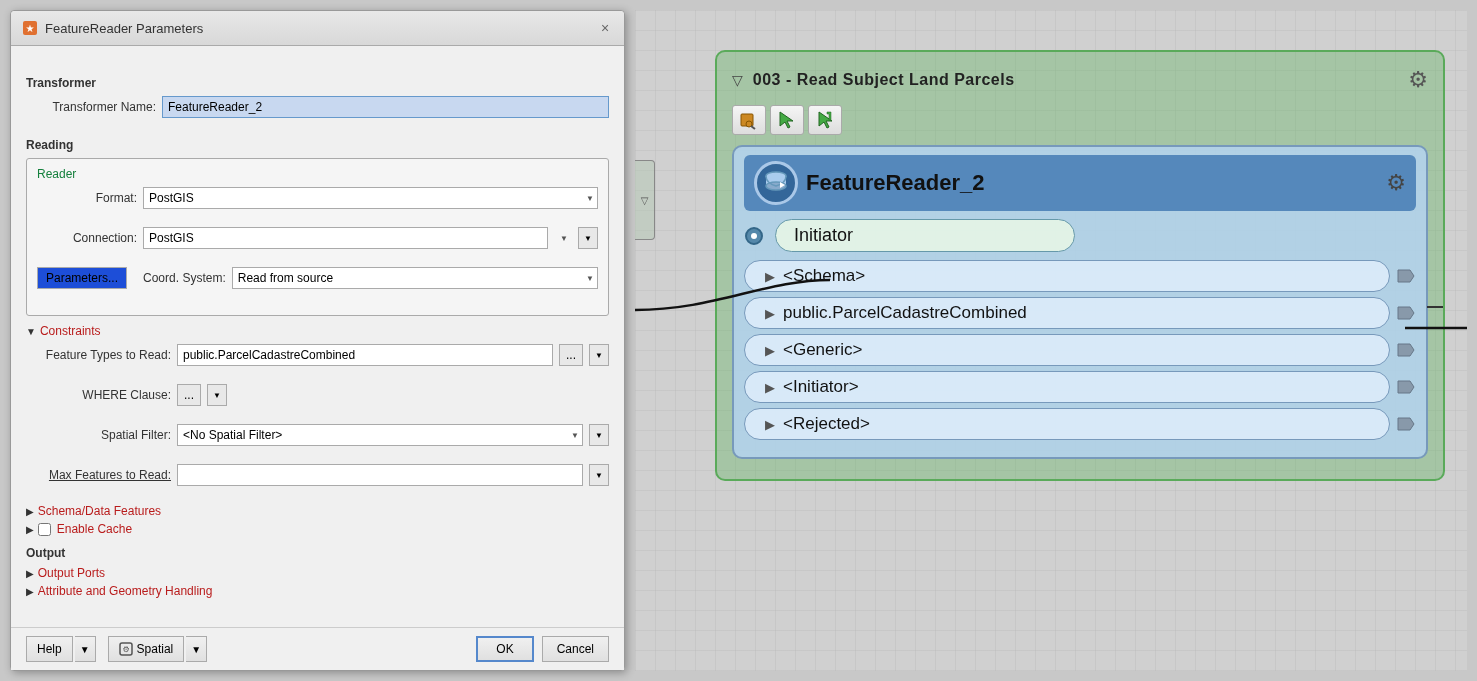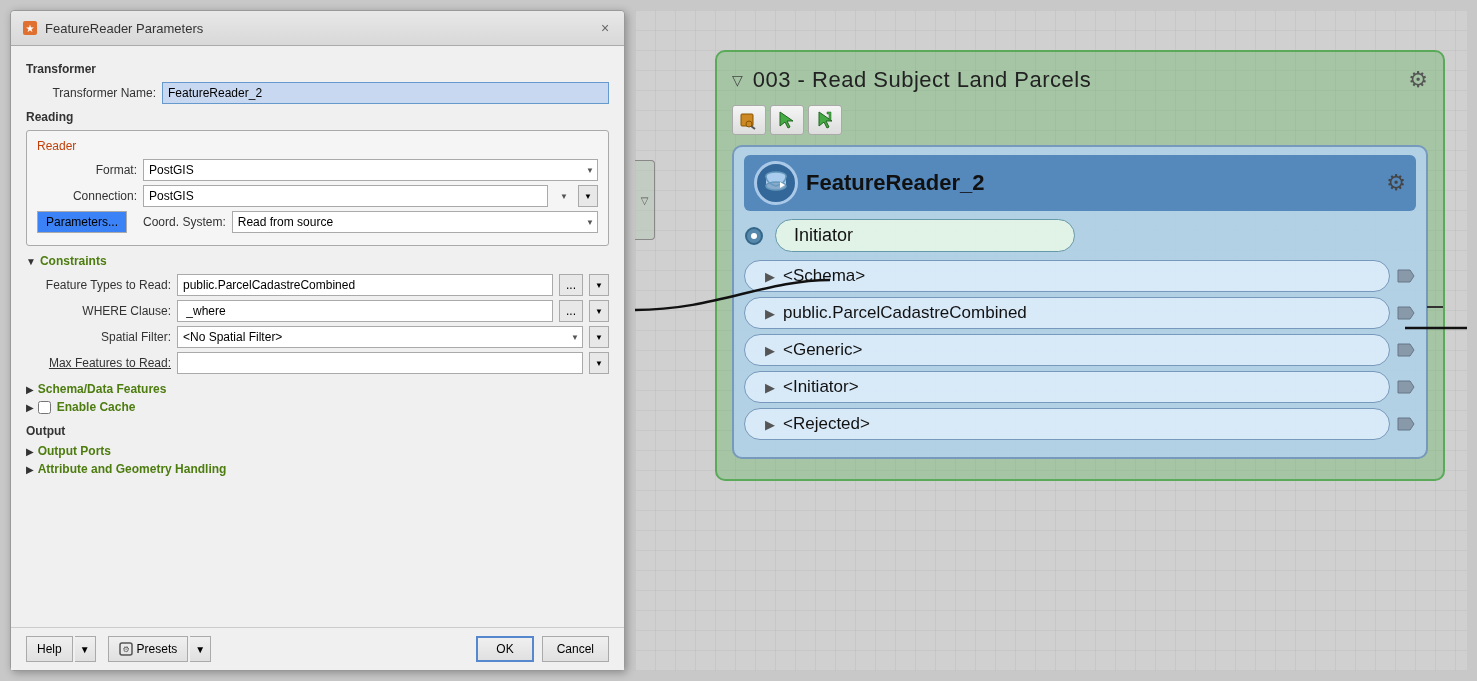--- a/index.html
+++ b/index.html
@@ -70,27 +70,27 @@
       padding: 10px 15px;
       flex: 1;
       overflow-y: auto;
     }
 
     .section-label {
       font-size: 12px;
       font-weight: bold;
       color: #333;
       margin-bottom: 6px;
-      margin-top: 6px;
+      margin-top: 20px;
     }
 
     .form-row {
       display: flex;
       align-items: center;
-      margin-bottom: 4px;
+      margin-bottom: 18px;
       gap: 6px;
     }
 
     .form-label {
       color: #333;
       text-align: right;
       white-space: nowrap;
       font-size: 12px;
     }
 
@@ -148,27 +148,27 @@
     .group-box {
       border: 1px solid #aaa;
       border-radius: 3px;
       margin-bottom: 8px;
       padding: 8px 10px;
       background: #f5f5f5;
     }
 
     .group-box-title {
       font-size: 12px;
-      color: #c2410c;
+      color: #15803d;
       margin-bottom: 6px;
     }
 
     .params-btn {
       border: 1px solid #aaa;
-      background: #3b82f6;
+      background: #1d4ed8;
       padding: 2px 8px;
       font-size: 12px;
       cursor: pointer;
       height: 22px;
     }
 
     .ellipsis-btn {
       width: 24px;
       height: 22px;
       border: 1px solid #aaa;
@@ -188,22 +188,22 @@
       cursor: pointer;
     }
 
     .collapsible-arrow {
       font-size: 10px;
       color: #333;
     }
 
     .collapsible-label {
       font-size: 12px;
-      font-weight: bold;
-      color: #4d7c0f;
+      font-weight: normal;
+      color: #b91c1c;
     }
 
     .checkbox-row {
       display: flex;
       align-items: flex-end;
       gap: 6px;
     }
 
     .checkbox-row input[type=checkbox] {
       width: 13px;
@@ -301,22 +301,22 @@
       gap: 10px;
       margin-bottom: 12px;
     }
 
     .bookmark-arrow {
       color: #444;
       font-size: 14px;
     }
 
     .bookmark-name {
-      font-size: 22px;
-      font-weight: normal;
+      font-size: 16px;
+      font-weight: bold;
       color: #222;
       letter-spacing: 0.5px;
     }
 
     .bookmark-gear {
       margin-left: auto;
       font-size: 22px;
       color: #555;
       cursor: pointer;
     }
@@ -522,21 +522,20 @@
 
     <div class="form-row" style="margin-top:6px;">
       <span class="form-label" style="width:145px; text-align:right;">Feature Types to Read:</span>
       <input class="form-input" type="text" style="flex: 1 1 0%;" value="public.ParcelCadastreCombined">
       <button class="ellipsis-btn">...</button>
       <button class="dropdown-btn">▼</button>
     </div>
 
     <div class="form-row">
       <span class="form-label" style="width:145px; text-align:right;">WHERE Clause:</span>
-      <input class="form-input" type="text" style="flex: 1 1 0%;" value=" _where">
       <button class="ellipsis-btn">...</button>
       <button class="dropdown-btn">▼</button>
     </div>
 
     <div class="form-row">
       <span class="form-label" style="width:145px; text-align:right;">Spatial Filter:</span>
       <div class="select-wrapper" style="flex:1;">
         <select style="width:calc(100% - 0px);">
           <option>&lt;No Spatial Filter&gt;</option>
         </select>
@@ -578,21 +577,21 @@
   <div class="dialog-footer">
     <div class="footer-left">
       <button class="btn-split-main">Help</button>
       <button class="btn-split-arrow">▼</button>
       <div style="width:8px;"></div>
       <button class="btn-split-main">
         <svg width="14" height="14" viewBox="0 0 14 14">
           <rect x="1" y="1" width="12" height="12" rx="2" fill="none" stroke="#555" stroke-width="1.5"></rect>
           <text x="7" y="10" text-anchor="middle" font-size="8" fill="#555">⚙</text>
         </svg>
-        <span>Presets</span>
+        <span>Spatial</span>
       </button>
       <button class="btn-split-arrow">▼</button>
     </div>
     <div class="footer-right">
       <button class="btn-ok">OK</button>
       <button class="btn">Cancel</button>
     </div>
   </div>
 </div>
 

